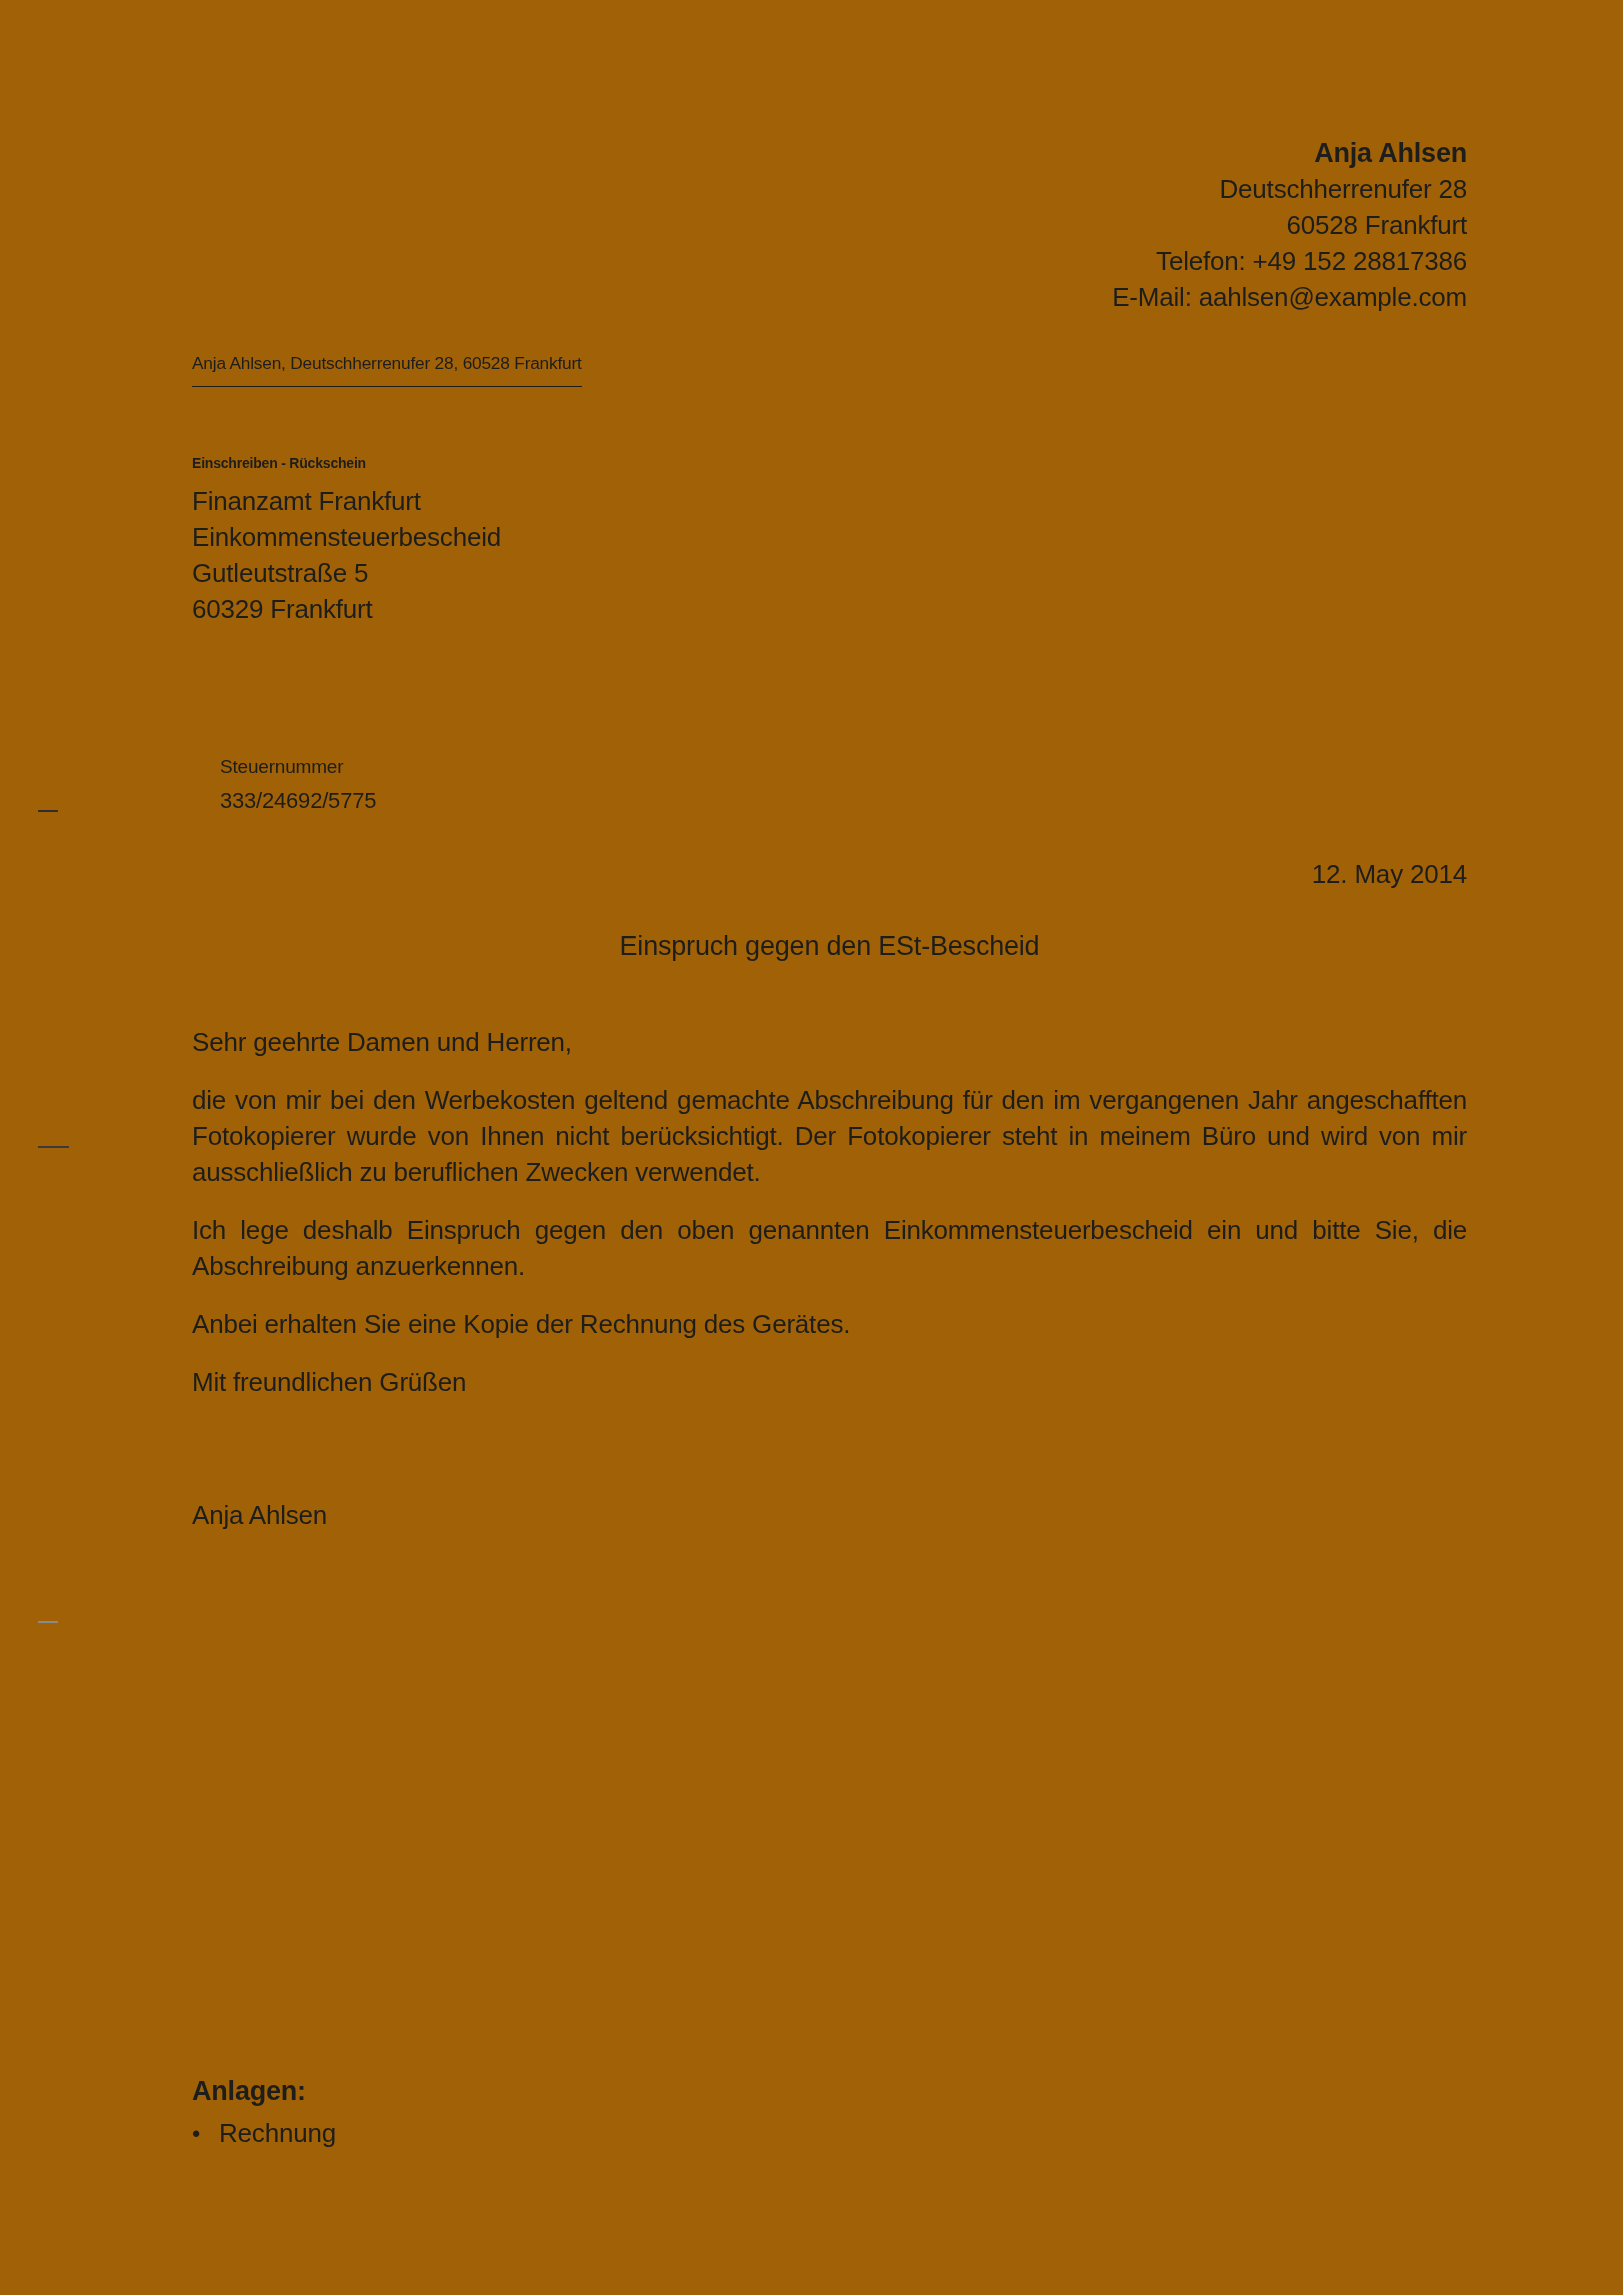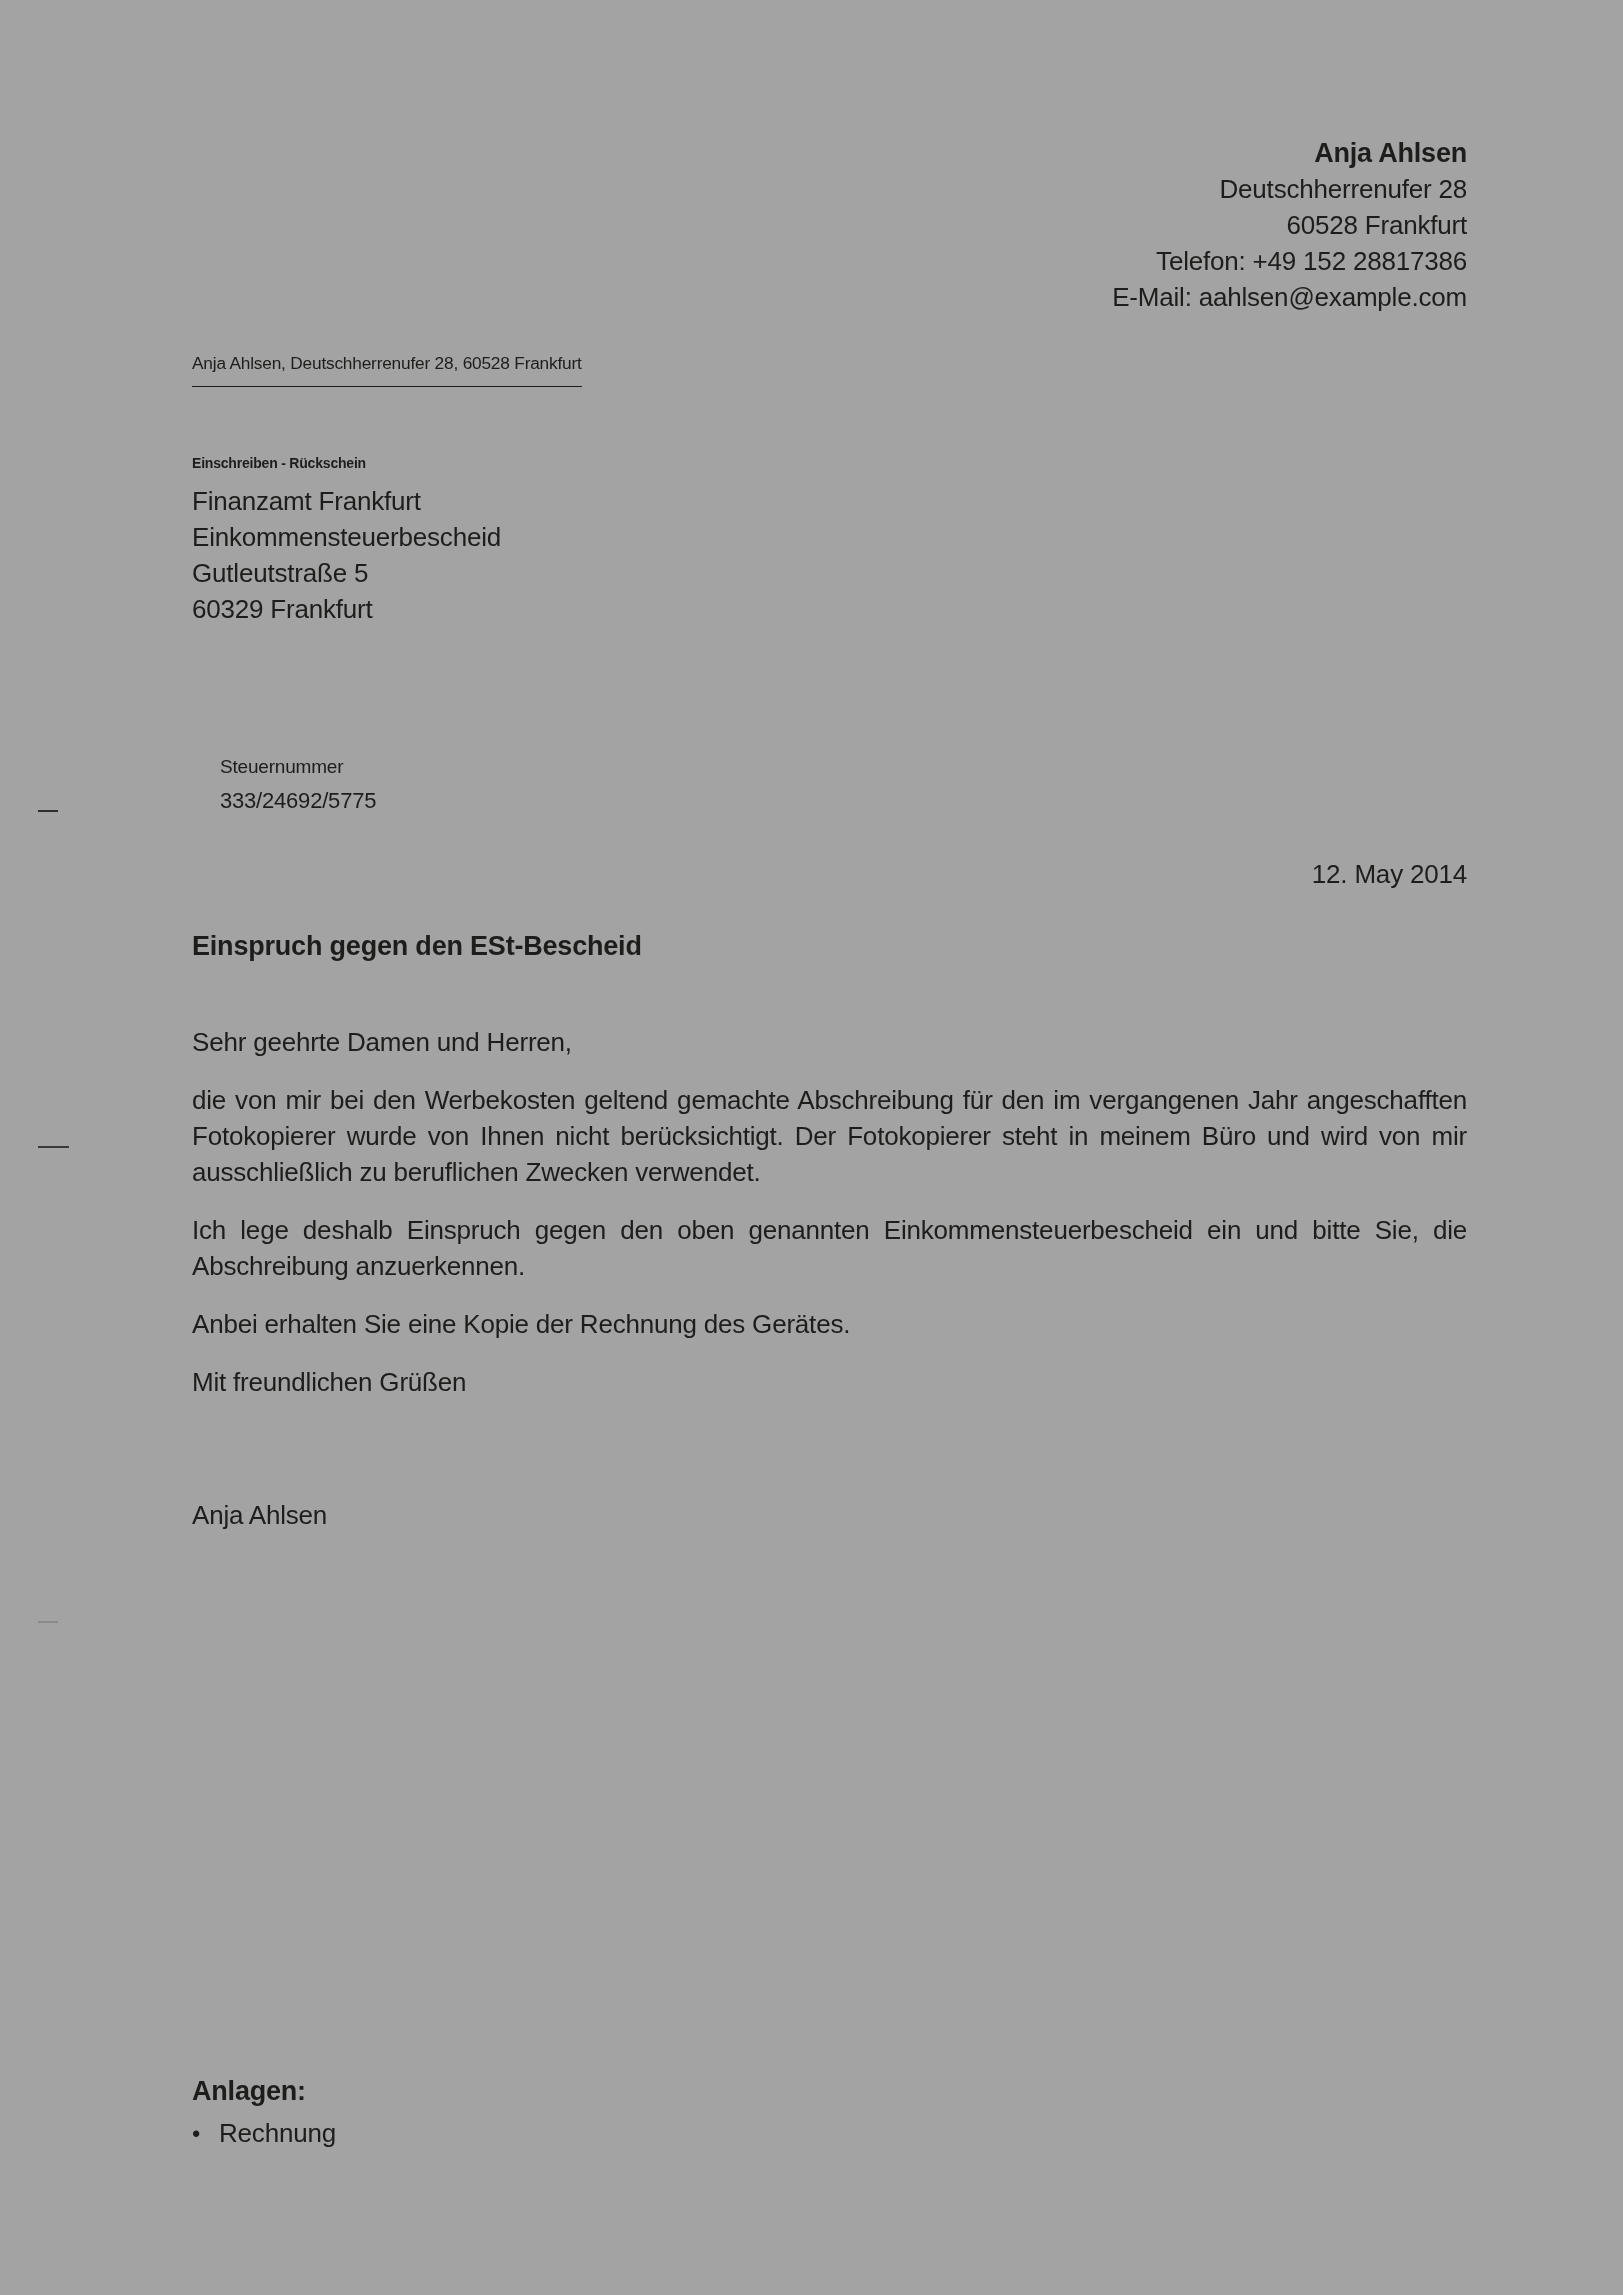--- a/index.html
+++ b/index.html
@@ -4,21 +4,21 @@
 <style>
   html, body {
     margin: 0;
     padding: 0;
     background: #ffffff;
   }
   .page {
     position: relative;
     width: 1623px;
     height: 2295px;
-    background: #a3a3a3;
+    background: #a16207;
     font-family: "Liberation Sans", "DejaVu Sans", sans-serif;
     color: #1d1d1b;
     letter-spacing: -0.2px;
     overflow: hidden;
   }
 
   
   .sender {
     position: absolute;
     top: 135px;
@@ -98,22 +98,23 @@
     text-align: right;
   }
 
   
   .subject {
     position: absolute;
     top: 928px;
     left: 192px;
     width: 1275px;
     font-size: 27px;
-    font-weight: bold;
-    line-height: 36px;
+    font-weight: normal;
+    line-height: 36px;
+    text-align: center;
   }
 
   
   .letter-body {
     position: absolute;
     top: 1008px;
     left: 192px;
     width: 1275px;
     font-size: 26px;
     line-height: 36px;

